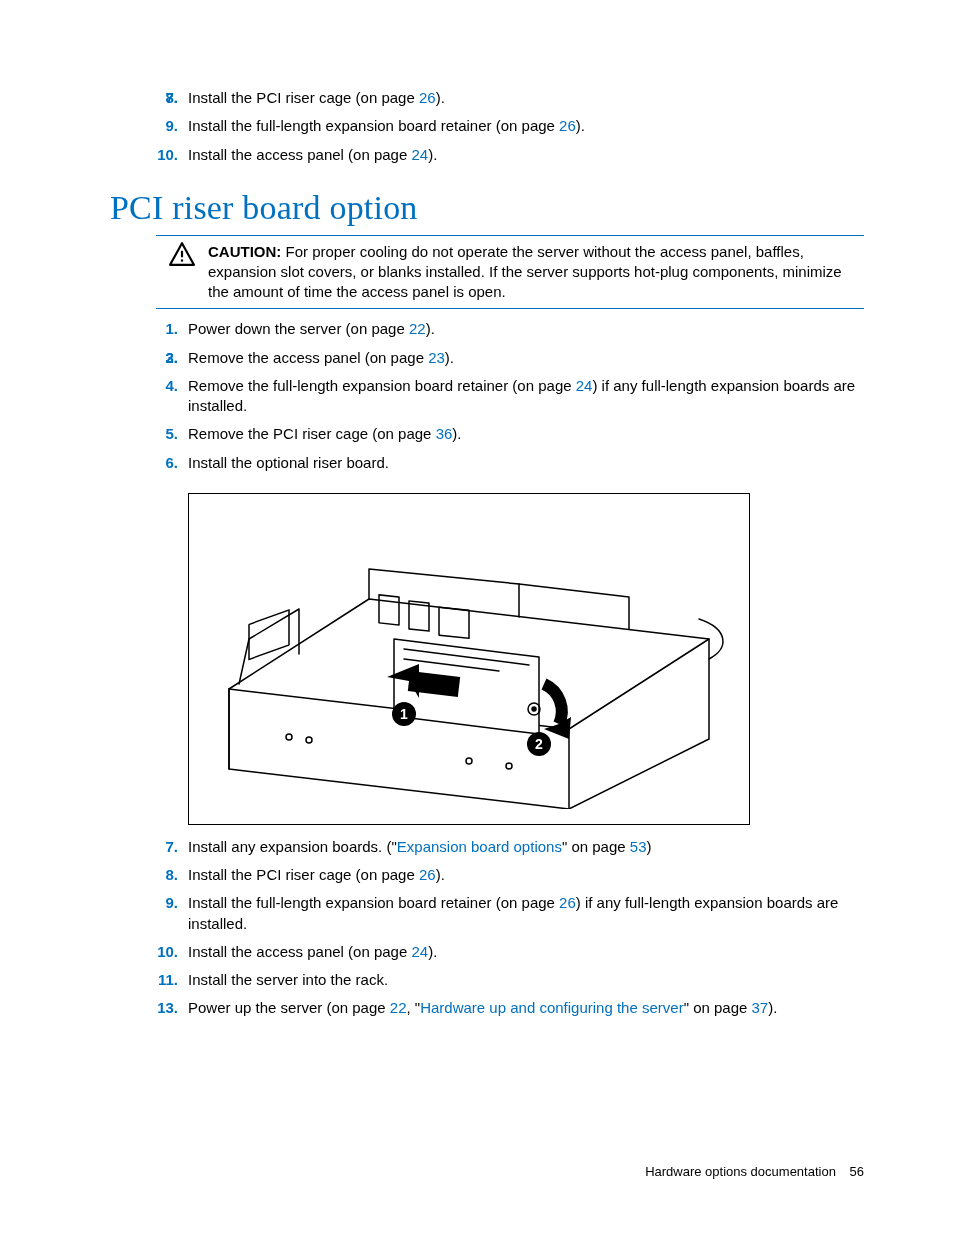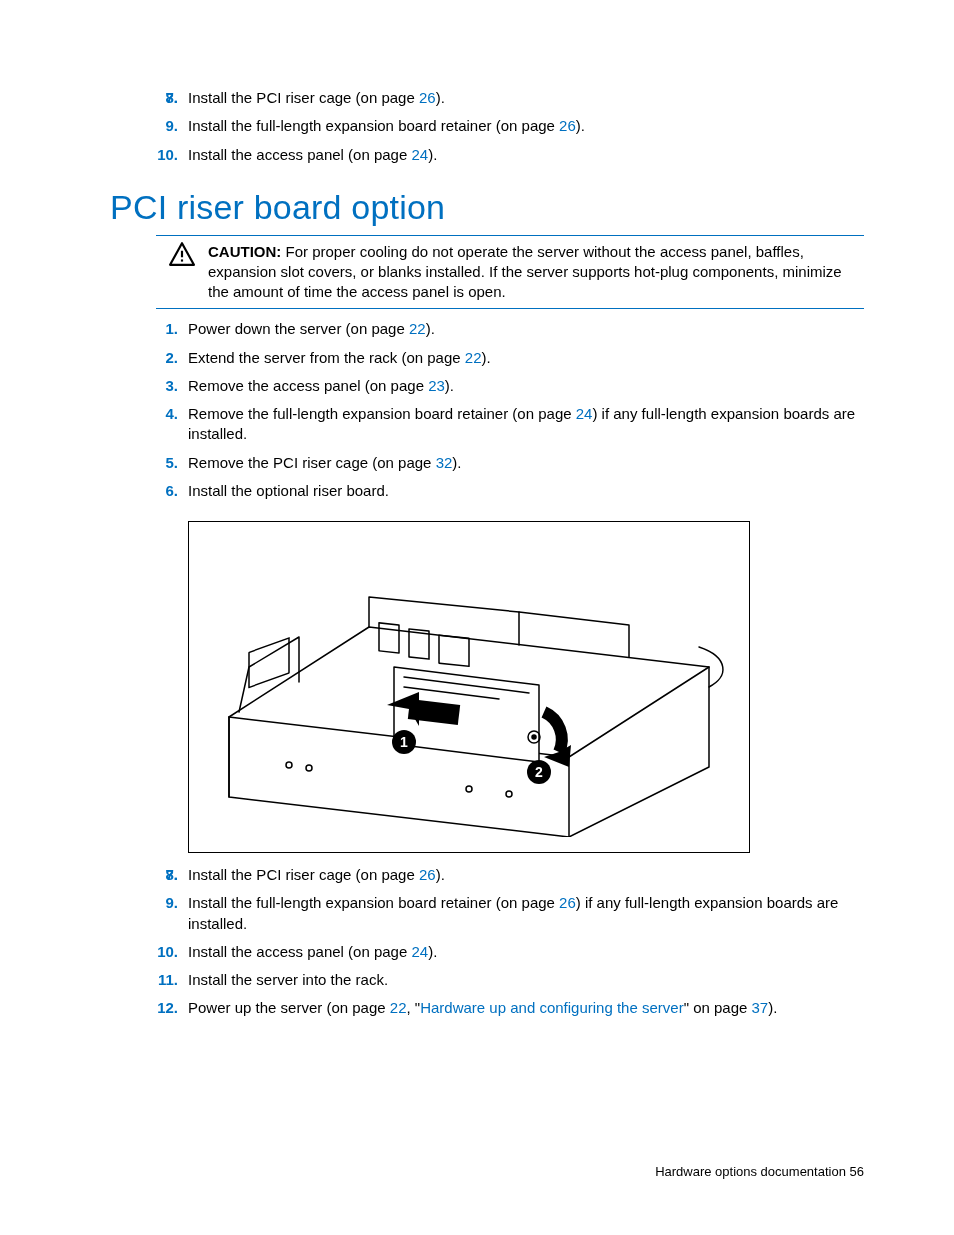--- a/index.html
+++ b/index.html
@@ -40,21 +40,21 @@
     text-align: right;
     font-weight: bold;
     color: #0070c0;
     padding-right: 6px;
   }
   .link {
     color: #0070c0;
     cursor: pointer;
   }
   h2.section {
-    font-family: Liberation Sans, sans-serif;
+    font-family: Liberation Serif, serif;
     font-weight: normal;
     font-size: 34px;
     color: #0070c0;
     margin: 18px 0 4px 0;
     letter-spacing: 0.2px;
   }
   .caution-block {
     border-top: 1px solid #0070c0;
     border-bottom: 1px solid #0070c0;
     margin: 0 0 10px 46px;
@@ -81,21 +81,21 @@
     justify-content:center;
   }
   .diag-box svg { width: 520px; height: 300px; }
   .footer {
     position: absolute;
     bottom: 54px;
     right: 90px;
     font-size: 13px;
     color: #000;
   }
-  .footer .pg { }
+  .footer .pg { margin-left: 10px; }
 </style>
 </head>
 <body>
 <div class="page">
 
 <ol class="steps">
   <li>
     <span class="num">7.</span>
   </li>
   <li>
@@ -127,33 +127,32 @@
   </div>
 </div>
 
 <ol class="steps">
   <li>
     <span class="num">1.</span>
     <span><span>Power down the server (on page </span><span class="link">22</span><span>).</span></span>
   </li>
   <li>
     <span class="num">2.</span>
-    <span><span>Extend the server from the rack (on page </span><span class="link">22</span><span>).</span></span>
   </li>
   <li>
     <span class="num">3.</span>
     <span><span>Remove the access panel (on page </span><span class="link">23</span><span>).</span></span>
   </li>
   <li>
     <span class="num">4.</span>
     <span><span>Remove the full-length expansion board retainer (on page </span><span class="link">24</span><span>) if any full-length expansion boards are installed.</span></span>
   </li>
   <li>
     <span class="num">5.</span>
-    <span><span>Remove the PCI riser cage (on page </span><span class="link">32</span><span>).</span></span>
+    <span><span>Remove the PCI riser cage (on page </span><span class="link">36</span><span>).</span></span>
   </li>
   <li>
     <span class="num">6.</span>
     <span>Install the optional riser board.</span>
   </li>
 </ol>
 
 <div class="diag-box" title="Install the optional riser board into the server chassis">
   <svg viewBox="0 0 520 300">
 
@@ -200,39 +199,40 @@
       <polygon points="350,215 335,220 360,230 362,208" fill="#000"></polygon>
       <circle cx="330" cy="235" r="12" fill="#000"></circle>
       <text x="330" y="240" text-anchor="middle" fill="#fff" font-size="14" font-weight="bold">2</text>
     </g>
   </svg>
 </div>
 
 <ol class="steps">
   <li>
     <span class="num">7.</span>
+    <span><span>Install any expansion boards. ("</span><span class="link">Expansion board options</span><span>" on page </span><span class="link">53</span><span>)</span></span>
   </li>
   <li>
     <span class="num">8.</span>
     <span><span>Install the PCI riser cage (on page </span><span class="link">26</span><span>).</span></span>
   </li>
   <li>
     <span class="num">9.</span>
     <span><span>Install the full-length expansion board retainer (on page </span><span class="link">26</span><span>) if any full-length expansion boards are installed.</span></span>
   </li>
   <li>
     <span class="num">10.</span>
     <span><span>Install the access panel (on page </span><span class="link">24</span><span>).</span></span>
   </li>
   <li>
     <span class="num">11.</span>
     <span>Install the server into the rack.</span>
   </li>
   <li>
-    <span class="num">12.</span>
+    <span class="num">13.</span>
     <span><span>Power up the server (on page </span><span class="link">22</span><span>, "</span><span class="link">Hardware up and configuring the server</span><span>" on page </span><span class="link">37</span><span>).</span></span>
   </li>
 </ol>
 
 <div class="footer">
   <span>Hardware options documentation</span>
   <span class="pg">56</span>
 </div>
 
 </div>

